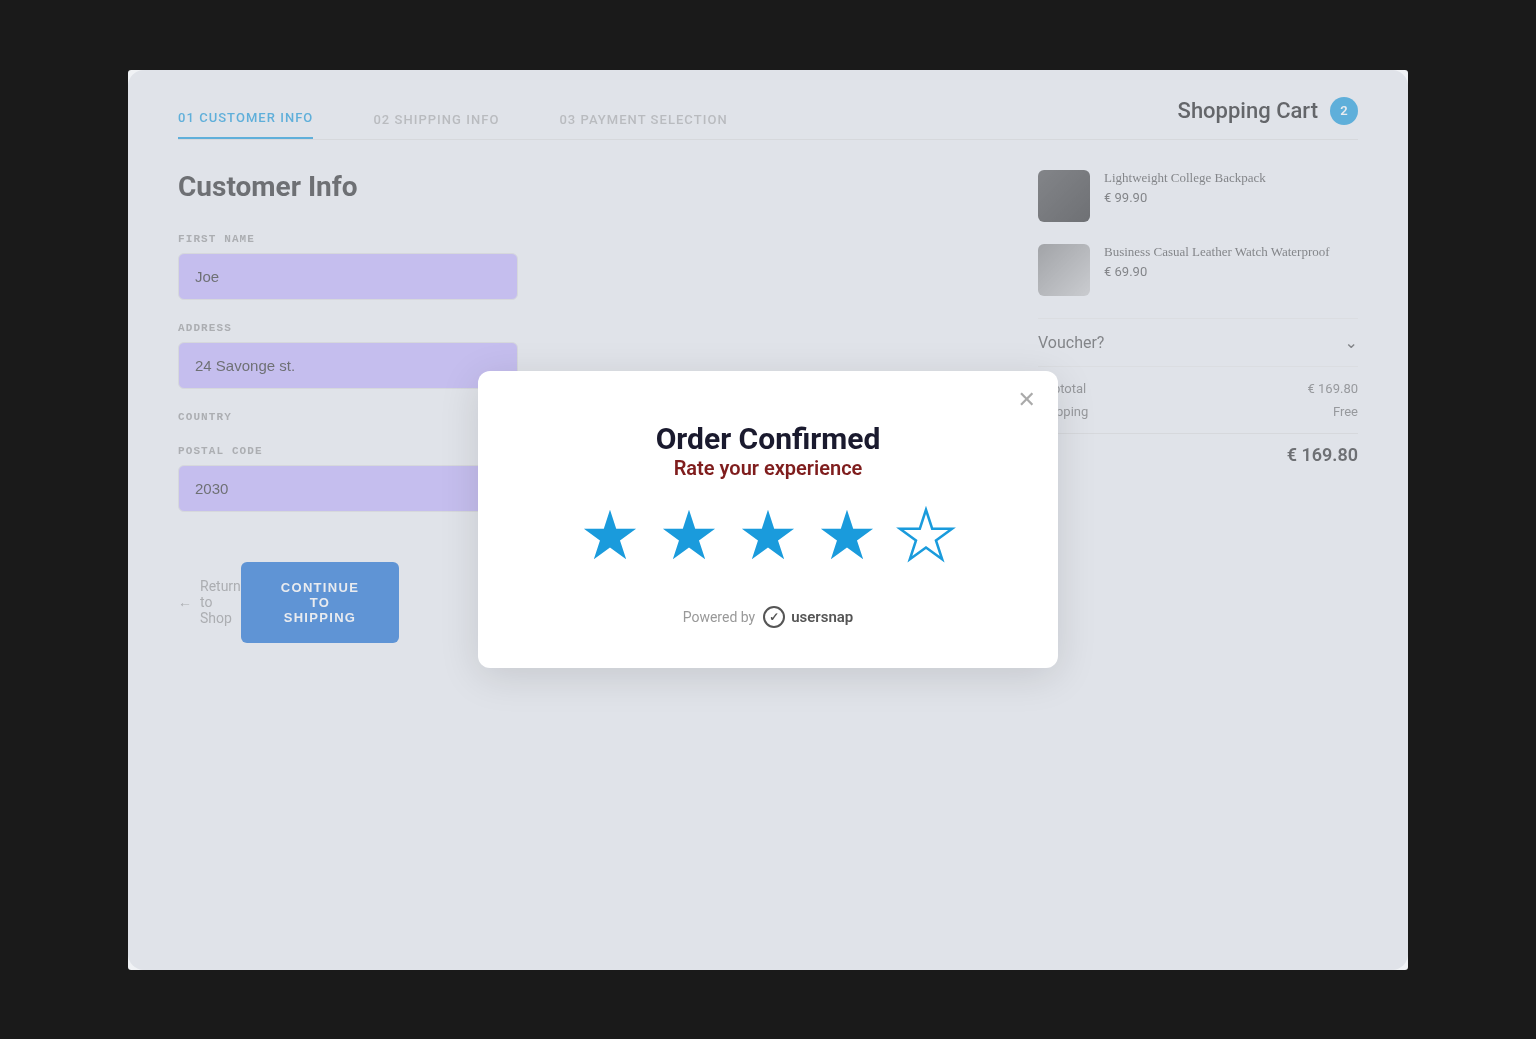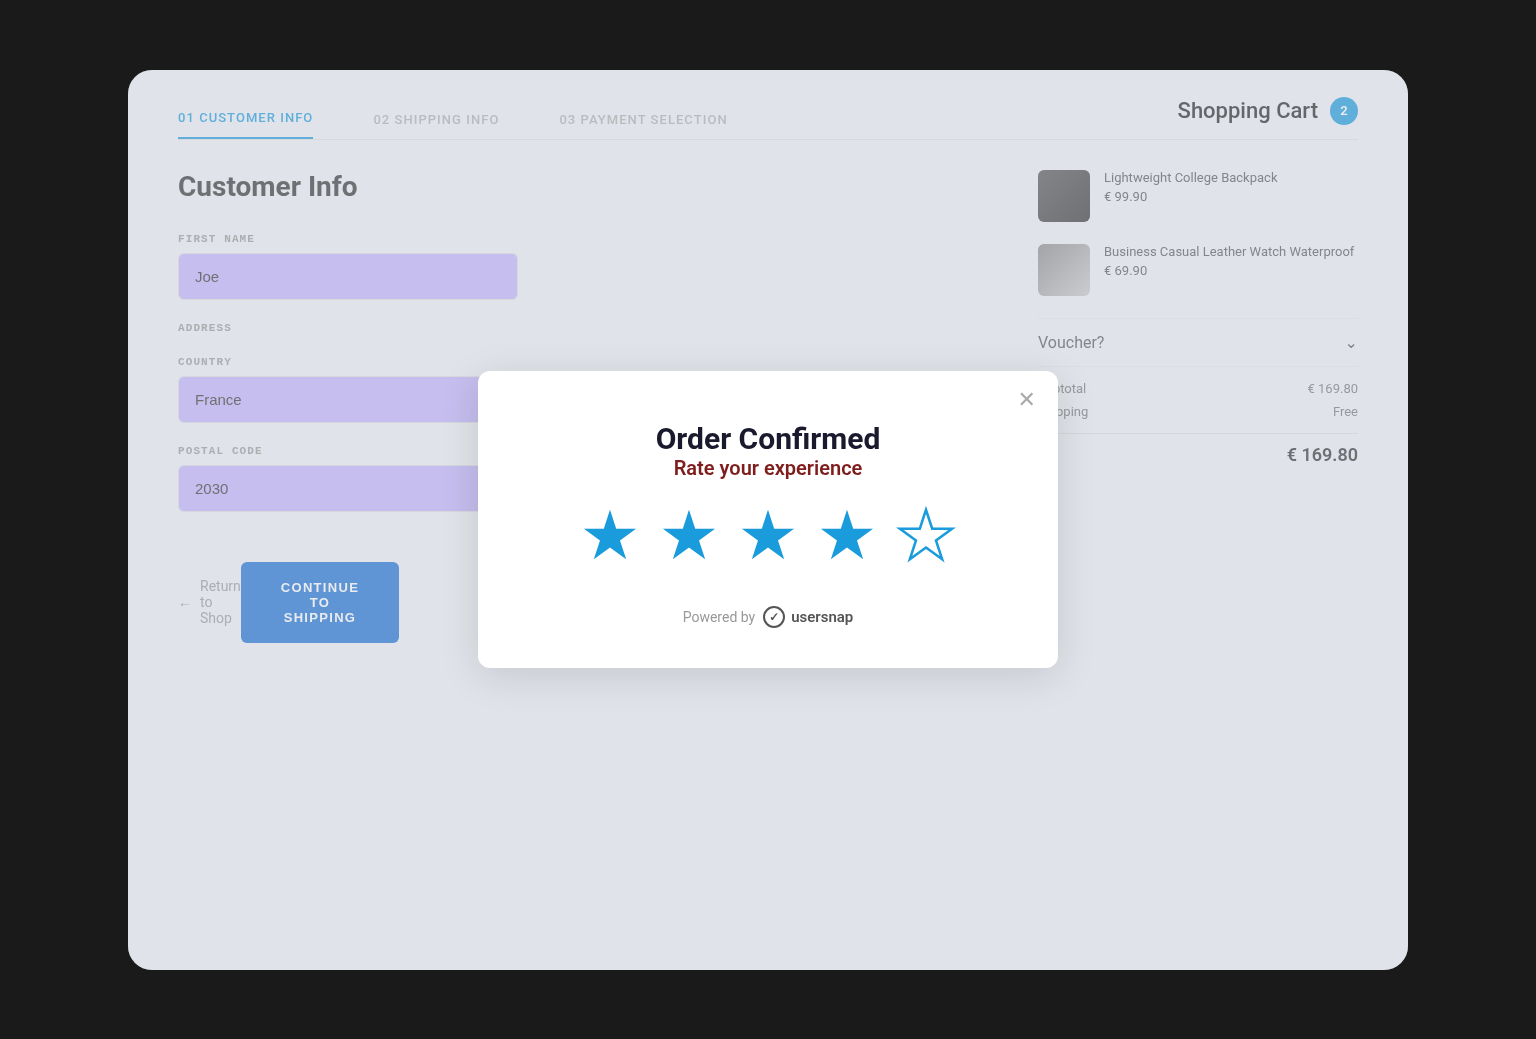--- a/index.html
+++ b/index.html
@@ -10,21 +10,21 @@
       justify-content: center;
       align-items: center;
       min-height: 100vh;
       font-family: -apple-system, BlinkMacSystemFont, 'Segoe UI', Roboto, sans-serif;
     }
 
     .browser-window {
       width: 1280px;
       min-height: 900px;
       background: #f0f2f5;
-      border-radius: 24px;
+      border-radius: 3px;
       overflow: hidden;
       position: relative;
       padding: 40px 50px 60px 50px;
     }
 
     
     .checkout-tabs {
       display: flex;
       gap: 60px;
       margin-bottom: 30px;
@@ -189,20 +189,21 @@
     }
 
     .cart-item-info {
       flex: 1;
     }
 
     .cart-item-name {
       font-size: 13px;
       color: #555;
       margin-bottom: 4px;
+      font-family: Liberation Serif, serif;
     }
 
     .cart-item-price {
       font-size: 13px;
       color: #555;
     }
 
     .voucher-row {
       display: flex;
       justify-content: space-between;
@@ -354,25 +355,25 @@
     <div class="form-area">
       <h2 class="section-title">Customer Info</h2>
 
       <div class="form-group">
         <label class="form-label">FIRST NAME</label>
         <input class="form-input" value="Joe" style="">
       </div>
 
       <div class="form-group">
         <label class="form-label">ADDRESS</label>
+        <input class="form-input" value="24 Savonge st." style="">
       </div>
 
       <div class="form-group">
         <label class="form-label">COUNTRY</label>
-        <input class="form-input" value="France" style="">
       </div>
 
       <div class="form-group">
         <label class="form-label">POSTAL CODE</label>
         <input class="form-input" value="2030" style="">
       </div>
 
       <div class="bottom-bar">
         <a class="return-link">
           <span>←</span>

